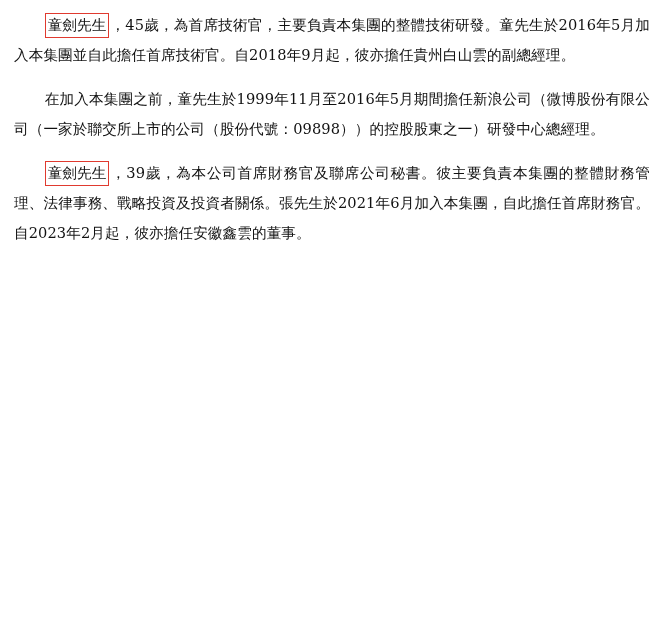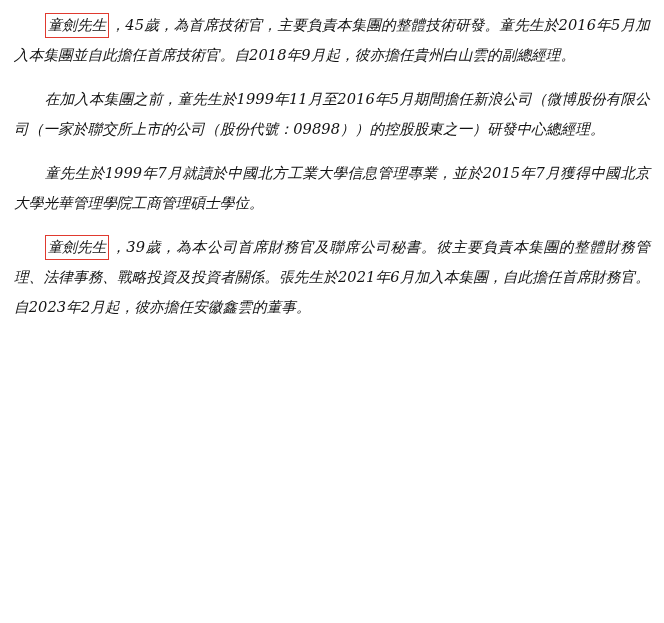--- a/index.html
+++ b/index.html
@@ -21,21 +21,20 @@
     box-sizing: border-box;
     padding: 10px 14px 0 14px;
   }
   .para {
     font-size: 14.6px;
     line-height: 30px;
     text-align: justify;
     text-justify: inter-ideograph;
     margin: 0 0 14px 0;
     letter-spacing: 0.1px;
-    font-style: italic;
   }
   .para.indent {
     text-indent: 2.1em;
   }
   .highlight-name {
     border: 1.4px solid #e03a2f;
     padding: 0 2px 1px 2px;
     display: inline-block;
     line-height: 22px;
     margin-right: 1px;
@@ -57,23 +56,20 @@
 <div class="page">
 
   <p class="para first-line-name">
     <span class="lead-spacer"></span><span class="highlight-name">童劍先生</span><span>，45歲，為首席技術官，主要負責本集團的整體技術研發。童先生於2016年5月加入本集團並自此擔任首席技術官。自2018年9月起，彼亦擔任貴州白山雲的副總經理。</span>
   </p>
 
   <p class="para indent">
     <span>在加入本集團之前，童先生於1999年11月至2016年5月期間擔任新浪公司（微博股份有限公司（一家於聯交所上市的公司（股份代號：09898））的控股股東之一）研發中心總經理。</span>
   </p>
 
-  <p class="para indent">
-    <span>童先生於1999年7月就讀於中國北方工業大學信息管理專業，並於2015年7月獲得中國北京大學光華管理學院工商管理碩士學位。</span>
-  </p>
 
   <p class="para first-line-name">
     <span class="lead-spacer"></span><span class="highlight-name">童劍先生</span><span>，39歲，為本公司首席財務官及聯席公司秘書。彼主要負責本集團的整體財務管理、法律事務、戰略投資及投資者關係。張先生於2021年6月加入本集團，自此擔任首席財務官。自2023年2月起，彼亦擔任安徽鑫雲的董事。</span>
   </p>
 
 
 
 </div>
 
 </body></html>

